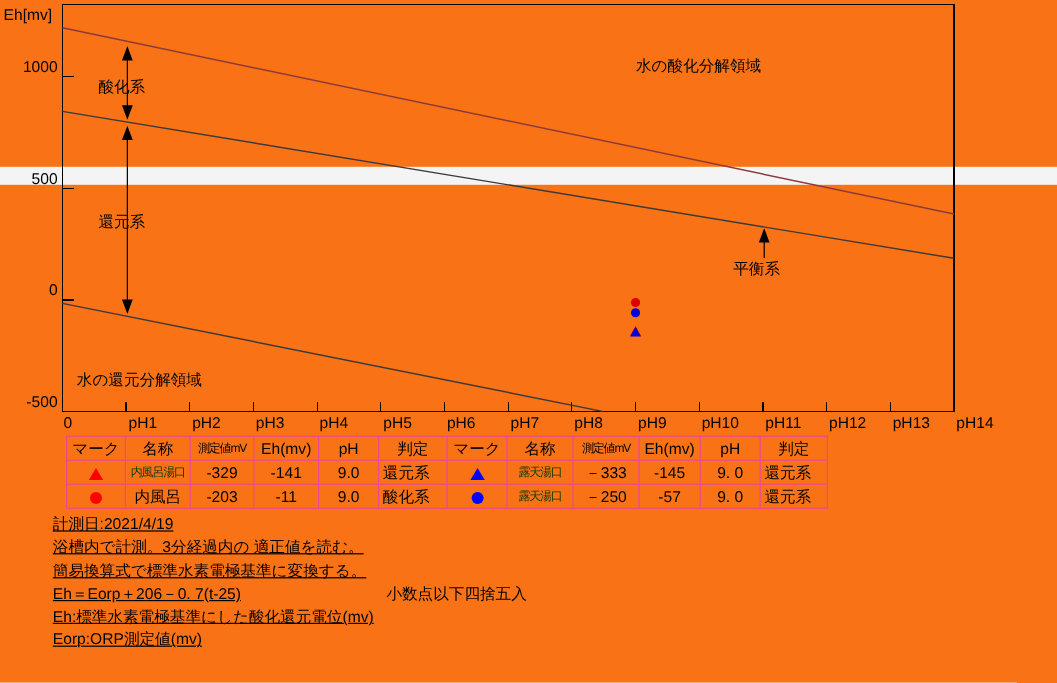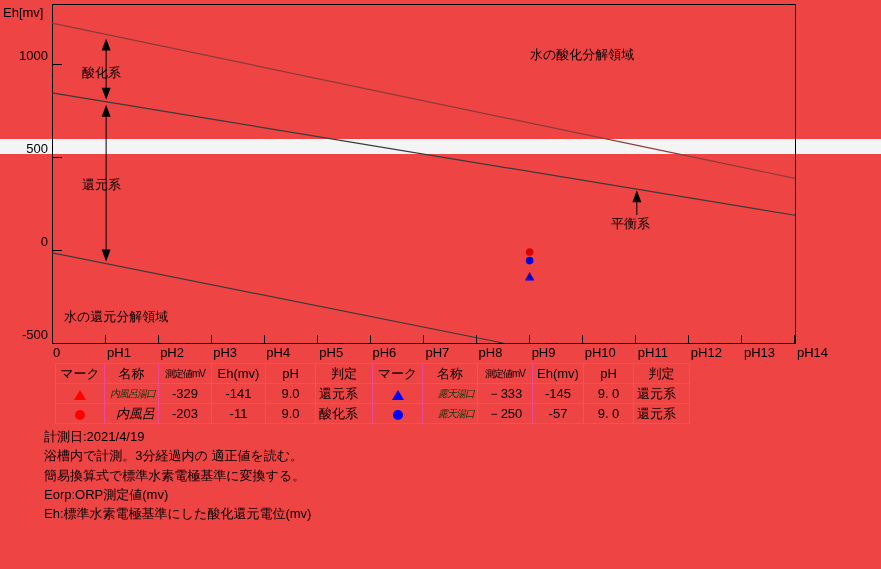--- a/index.html
+++ b/index.html
@@ -1,36 +1,36 @@
 <!DOCTYPE html>
 <html><head>
 <meta charset="utf-8">
 <style>
   html,body{margin:0;padding:0;background:#fff;}
-  .stage{position:relative;width:881px;height:569px;background:#ef4444;overflow:hidden;
+  .stage{position:relative;width:881px;height:569px;background:#f97316;overflow:hidden;
          font-family:"Liberation Sans","DejaVu Sans",sans-serif;color:#000;}
   .gray-band{position:absolute;left:0;top:139px;width:881px;height:15px;background:#f4f4f4;}
   #chart{position:absolute;left:0;top:0;}
   #chart text{font-family:"Liberation Sans","DejaVu Sans",sans-serif;font-size:13px;fill:#000;}
   #meas-table{position:absolute;left:55px;top:363px;border-collapse:collapse;table-layout:fixed;
               font-size:13px;}
   #meas-table th,#meas-table td{border:1px solid #ec4899;height:19px;padding:0 3px;overflow:hidden;
               white-space:nowrap;font-weight:normal;}
   #meas-table th{text-align:center;}
   .cell-num{text-align:center;}
-  .cell-name{text-align:right;padding-left:5px;font-style:italic;}
+  .cell-name{text-align:center;padding-left:5px;}
   .cell-judge{text-align:left;padding-left:2px;}
   .cell-mark{text-align:center;}
   .sm{font-size:10px;letter-spacing:-1px;margin-top:24px;}
   .green{color:#0e380e;}
   .mark-circle{display:inline-block;width:10px;height:10px;border-radius:50%;vertical-align:middle;}
   .mark-triangle{display:inline-block;width:0;height:0;border-left:6px solid transparent;
                  border-right:6px solid transparent;border-bottom:10px solid #000;vertical-align:middle;}
   #notes{position:absolute;left:44px;top:427px;font-size:13px;line-height:19.3px;}
-  .note-line{position:relative;white-space:pre;}
+  .note-line{position:relative;white-space:pre;text-decoration:underline;}
   .note-side{position:absolute;left:278px;top:0;}
 </style>
 </head>
 <body>
 
 <div class="stage">
   <div class="gray-band"></div>
   <svg id="chart" width="881" height="362" viewBox="0 0 881 362">
       <rect x="52" y="4" width="743" height="339" fill="none" stroke="#000" shape-rendering="crispEdges"></rect>
       <text x="3" y="17">Eh[mv]</text>
@@ -151,16 +151,17 @@
           <td class="cell-num">-57</td>
           <td class="cell-num">9. 0</td>
           <td class="cell-judge">還元系</td>
         </tr>
       </tbody>
   </table>
   <div id="notes">
       <div class="note-line">計測日:2021/4/19</div>
       <div class="note-line">浴槽内で計測。3分経過内の 適正値を読む。</div>
       <div class="note-line">簡易換算式で標準水素電極基準に変換する。</div>
+      <div class="note-line">Eh＝Eorp＋206－0. 7(t-25)<span class="note-side">小数点以下四捨五入</span></div>
+      <div class="note-line">Eh:標準水素電極基準にした酸化還元電位(mv)</div>
       <div class="note-line">Eorp:ORP測定値(mv)</div>
-      <div class="note-line">Eh:標準水素電極基準にした酸化還元電位(mv)</div>
     </div>
 </div>
 
 </body></html>

